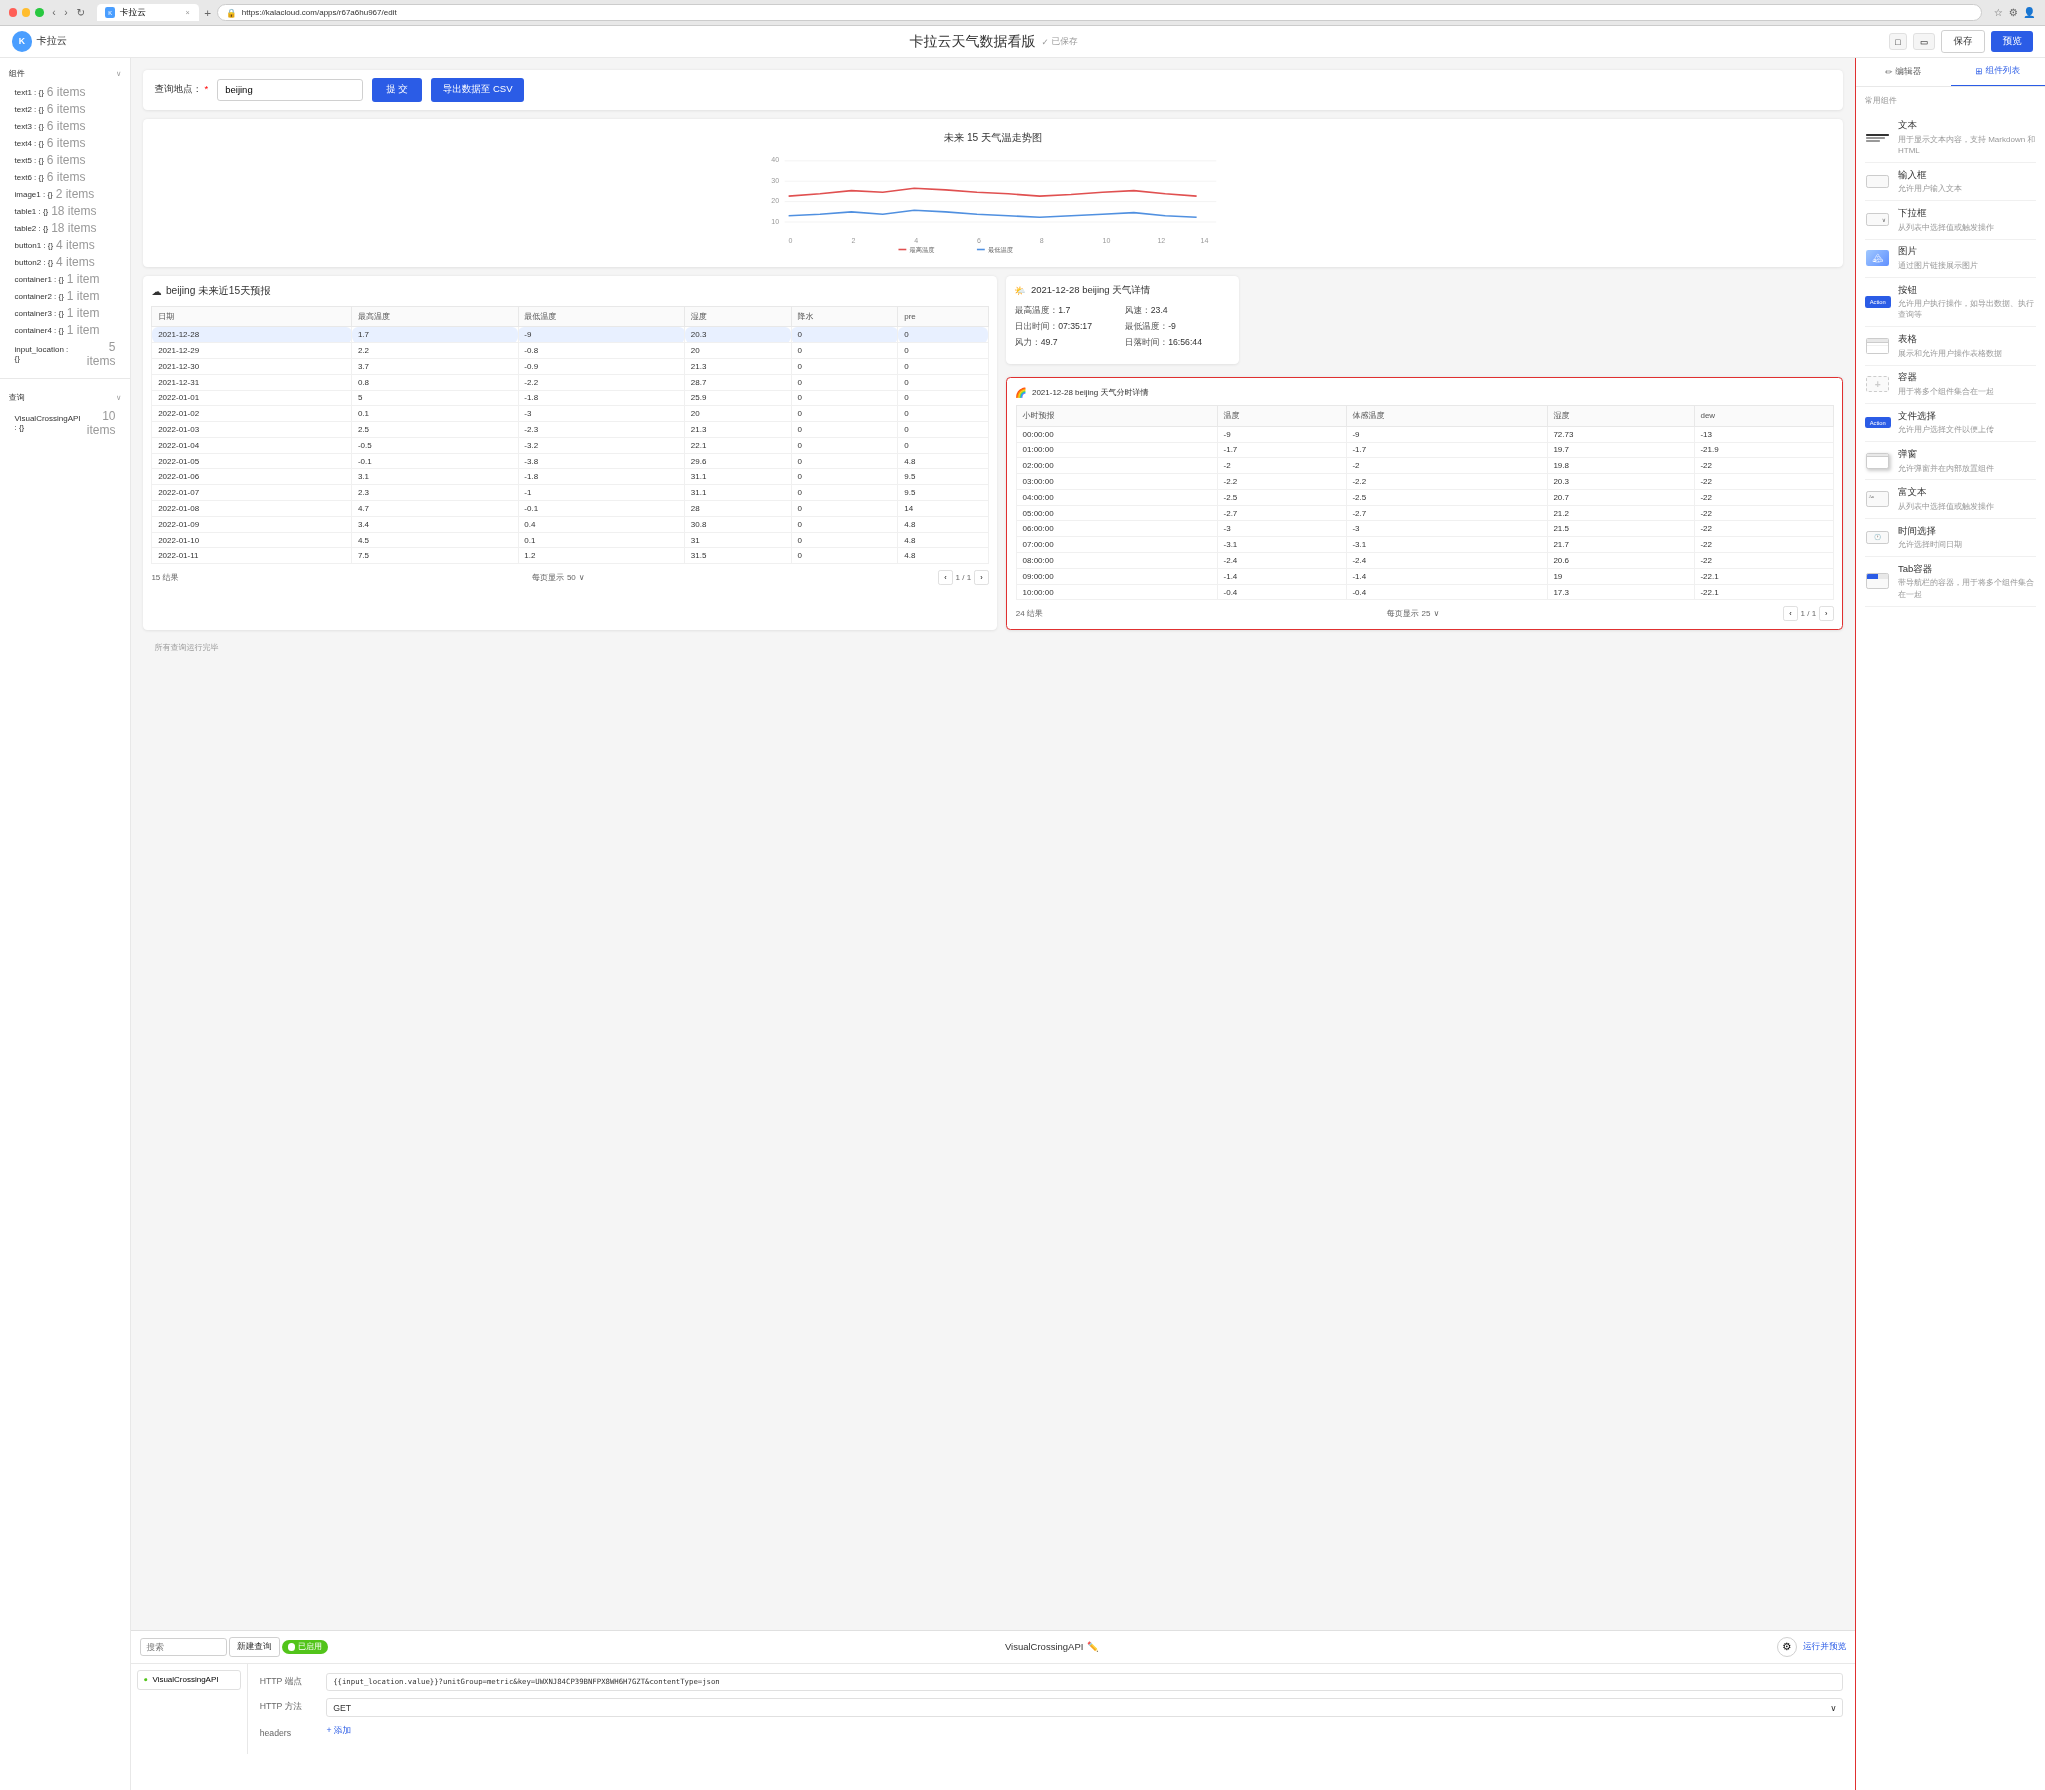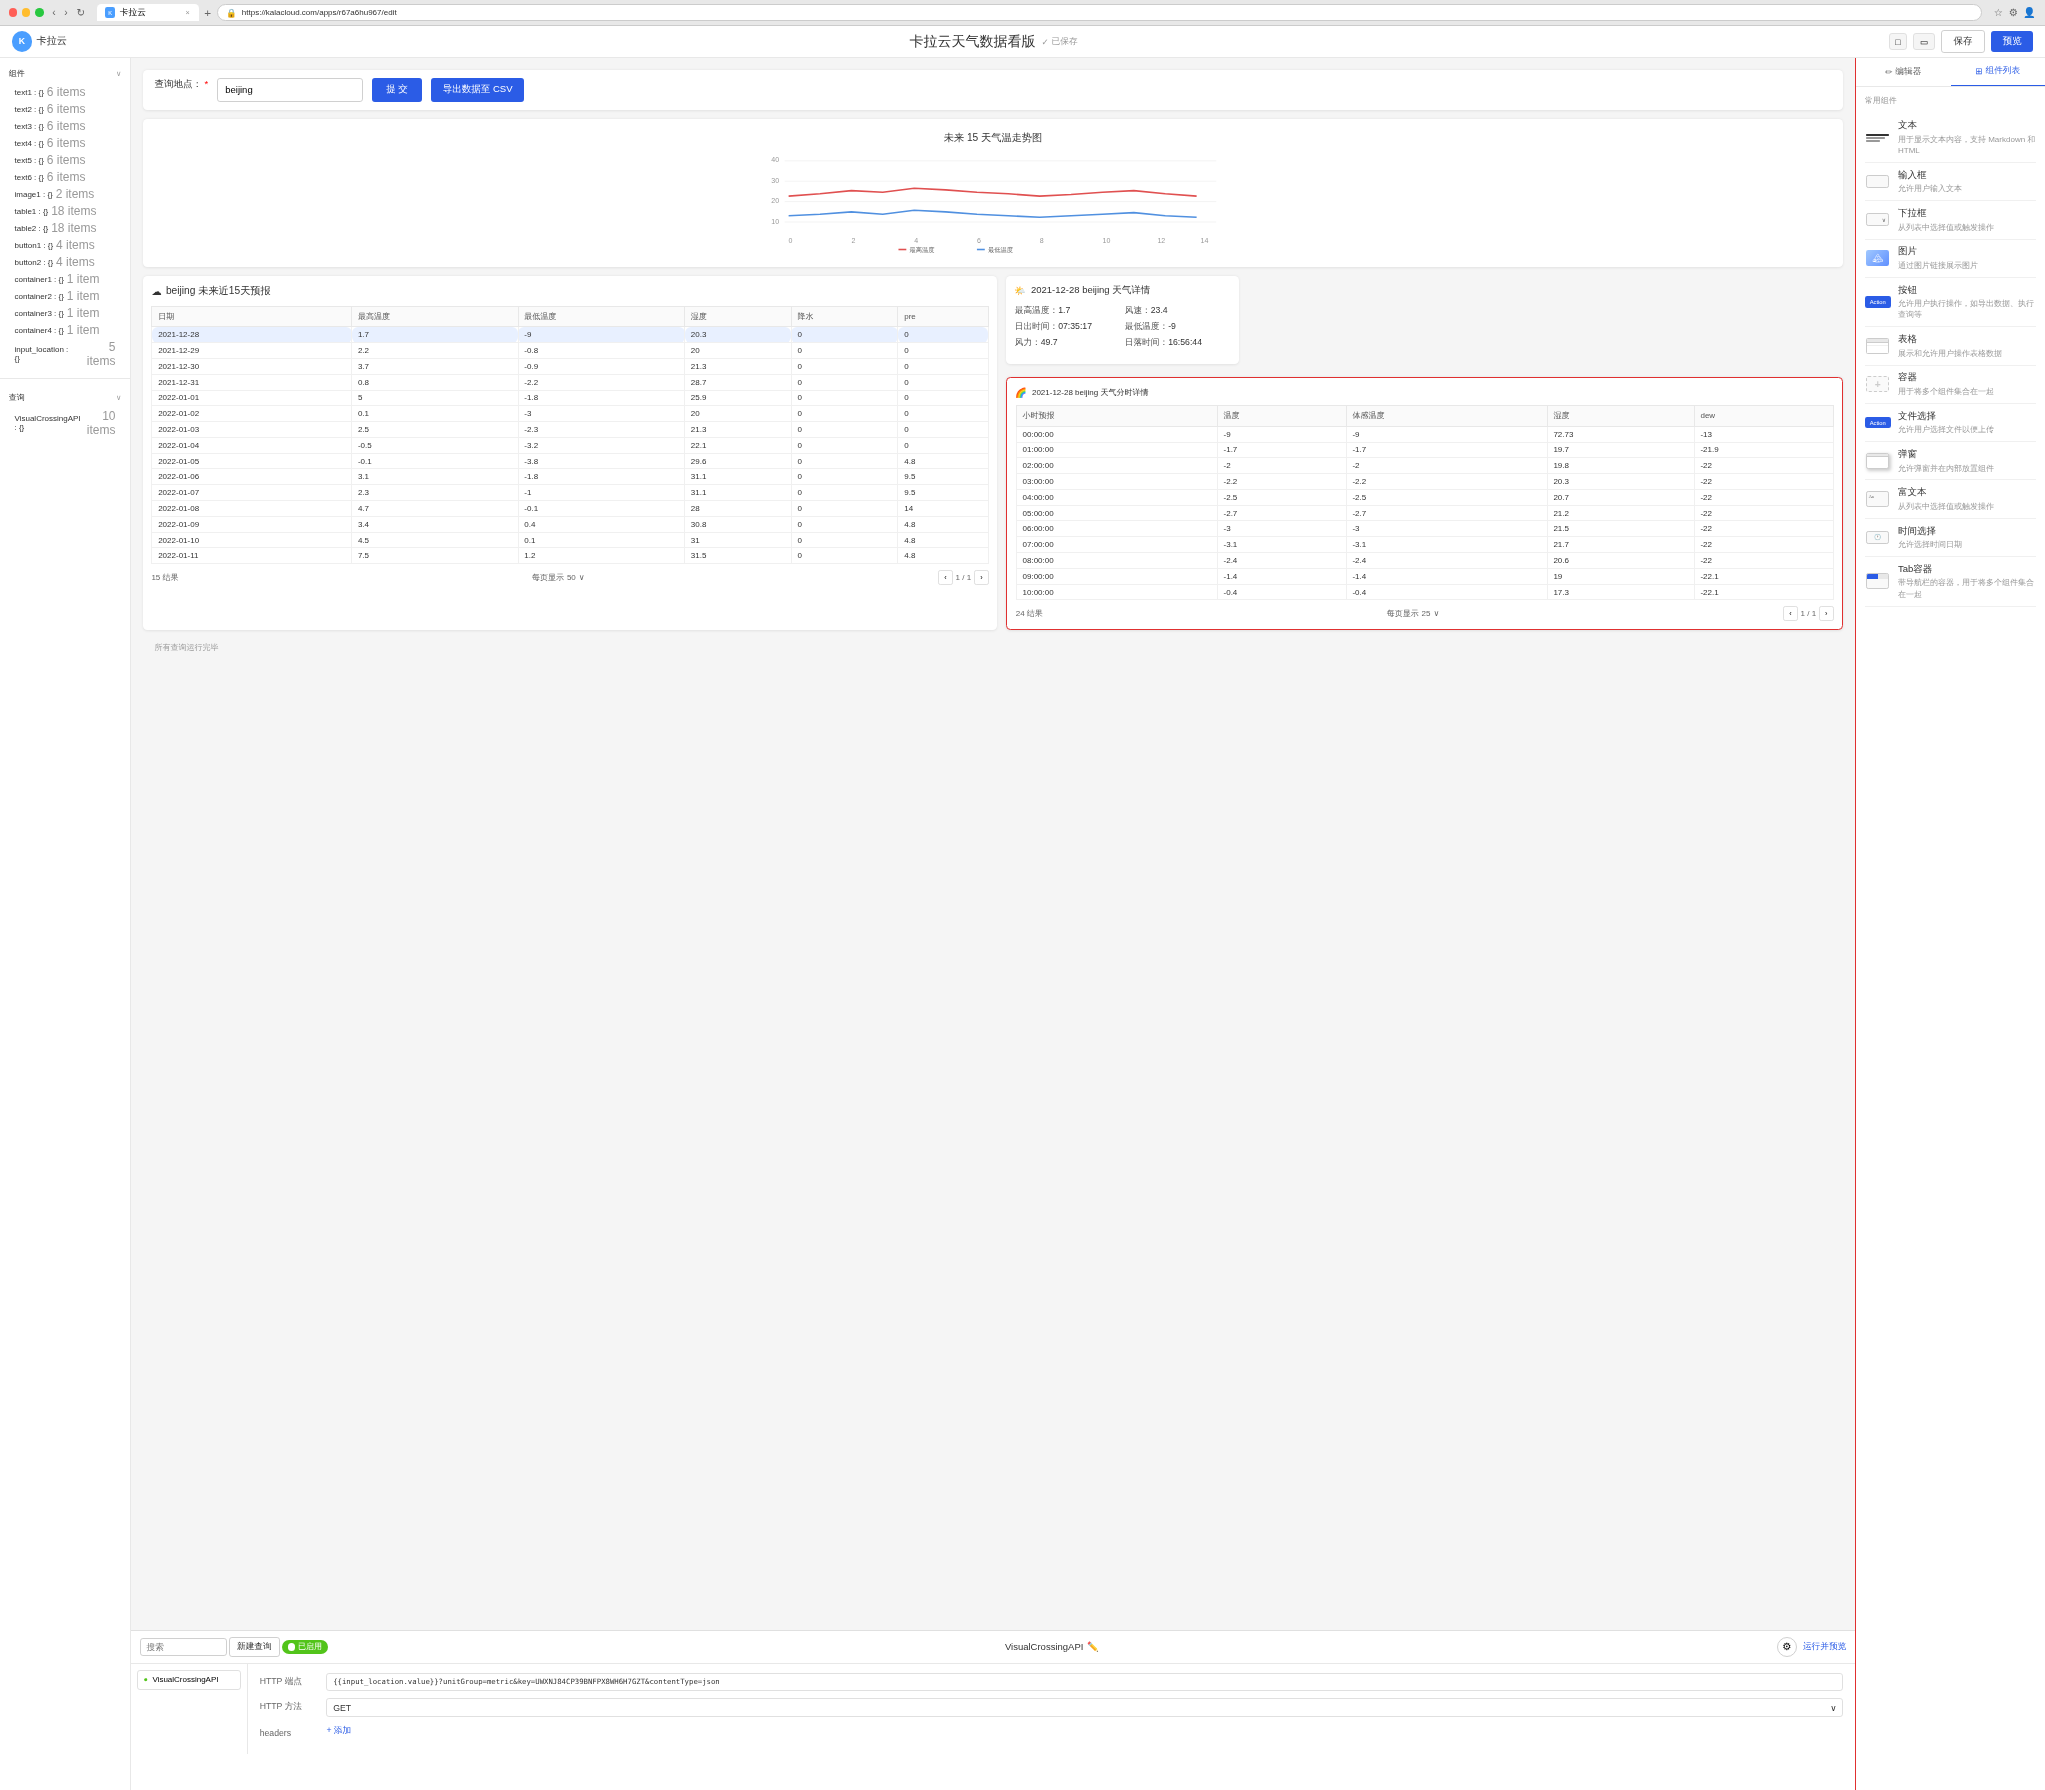--- a/index.html
+++ b/index.html
@@ -89,21 +89,21 @@
     .right-panel-content { padding: 8.7px; }
     .component-category { margin-bottom: 11.7px; }
     .category-title { font-size: 8px; color: #999; margin-bottom: 7.3px; font-weight: 500; }
     .component-item { display: flex; align-items: center; gap: 7.3px; padding: 5.8px 0; border-bottom: 0.7px solid #f0f0f0; cursor: pointer; }
     .component-icon { width: 26px; height: 20.4px; display: flex; align-items: center; justify-content: center; flex-shrink: 0; }
     .component-info { flex: 1; }
     .component-name { font-size: 9.5px; color: #333; font-weight: 500; margin-bottom: 1.5px; }
     .component-desc { font-size: 8px; color: #999; line-height: 1.4; }
 
     
-    .canvas-top { background: white; border-radius: 4.4px; padding: 8.7px 11.7px; margin-bottom: 8.7px; display: flex; gap: 8.7px; box-shadow: 0 0.7px 2.9px rgba(0,0,0,0.08); }
+    .canvas-top { background: white; border-radius: 4.4px; padding: 8.7px 11.7px; margin-bottom: 8.7px; display: flex; align-items: center; gap: 8.7px; box-shadow: 0 0.7px 2.9px rgba(0,0,0,0.08); }
     .location-label { font-size: 9.5px; color: #333; }
     .required-star { color: red; }
     .location-input { flex: 1; border: 0.7px solid #d0d0d0; border-radius: 2.9px; padding: 4.4px 7.3px; font-size: 9.5px; max-width: 146px; }
     .submit-btn { background: #2b5ce6; color: white; border: none; border-radius: 2.9px; padding: 5.1px 14.6px; font-size: 9.5px; cursor: pointer; }
     .export-btn { background: #2b5ce6; color: white; border: none; border-radius: 2.9px; padding: 5.1px 11.7px; font-size: 9.5px; cursor: pointer; }
 
     .chart-container { background: white; border-radius: 4.4px; padding: 11.7px; margin-bottom: 8.7px; box-shadow: 0 0.7px 2.9px rgba(0,0,0,0.08); }
     .chart-title { text-align: center; font-size: 10.2px; color: #333; margin-bottom: 8.7px; }
     .chart-area { position: relative; height: 102px; }
 

